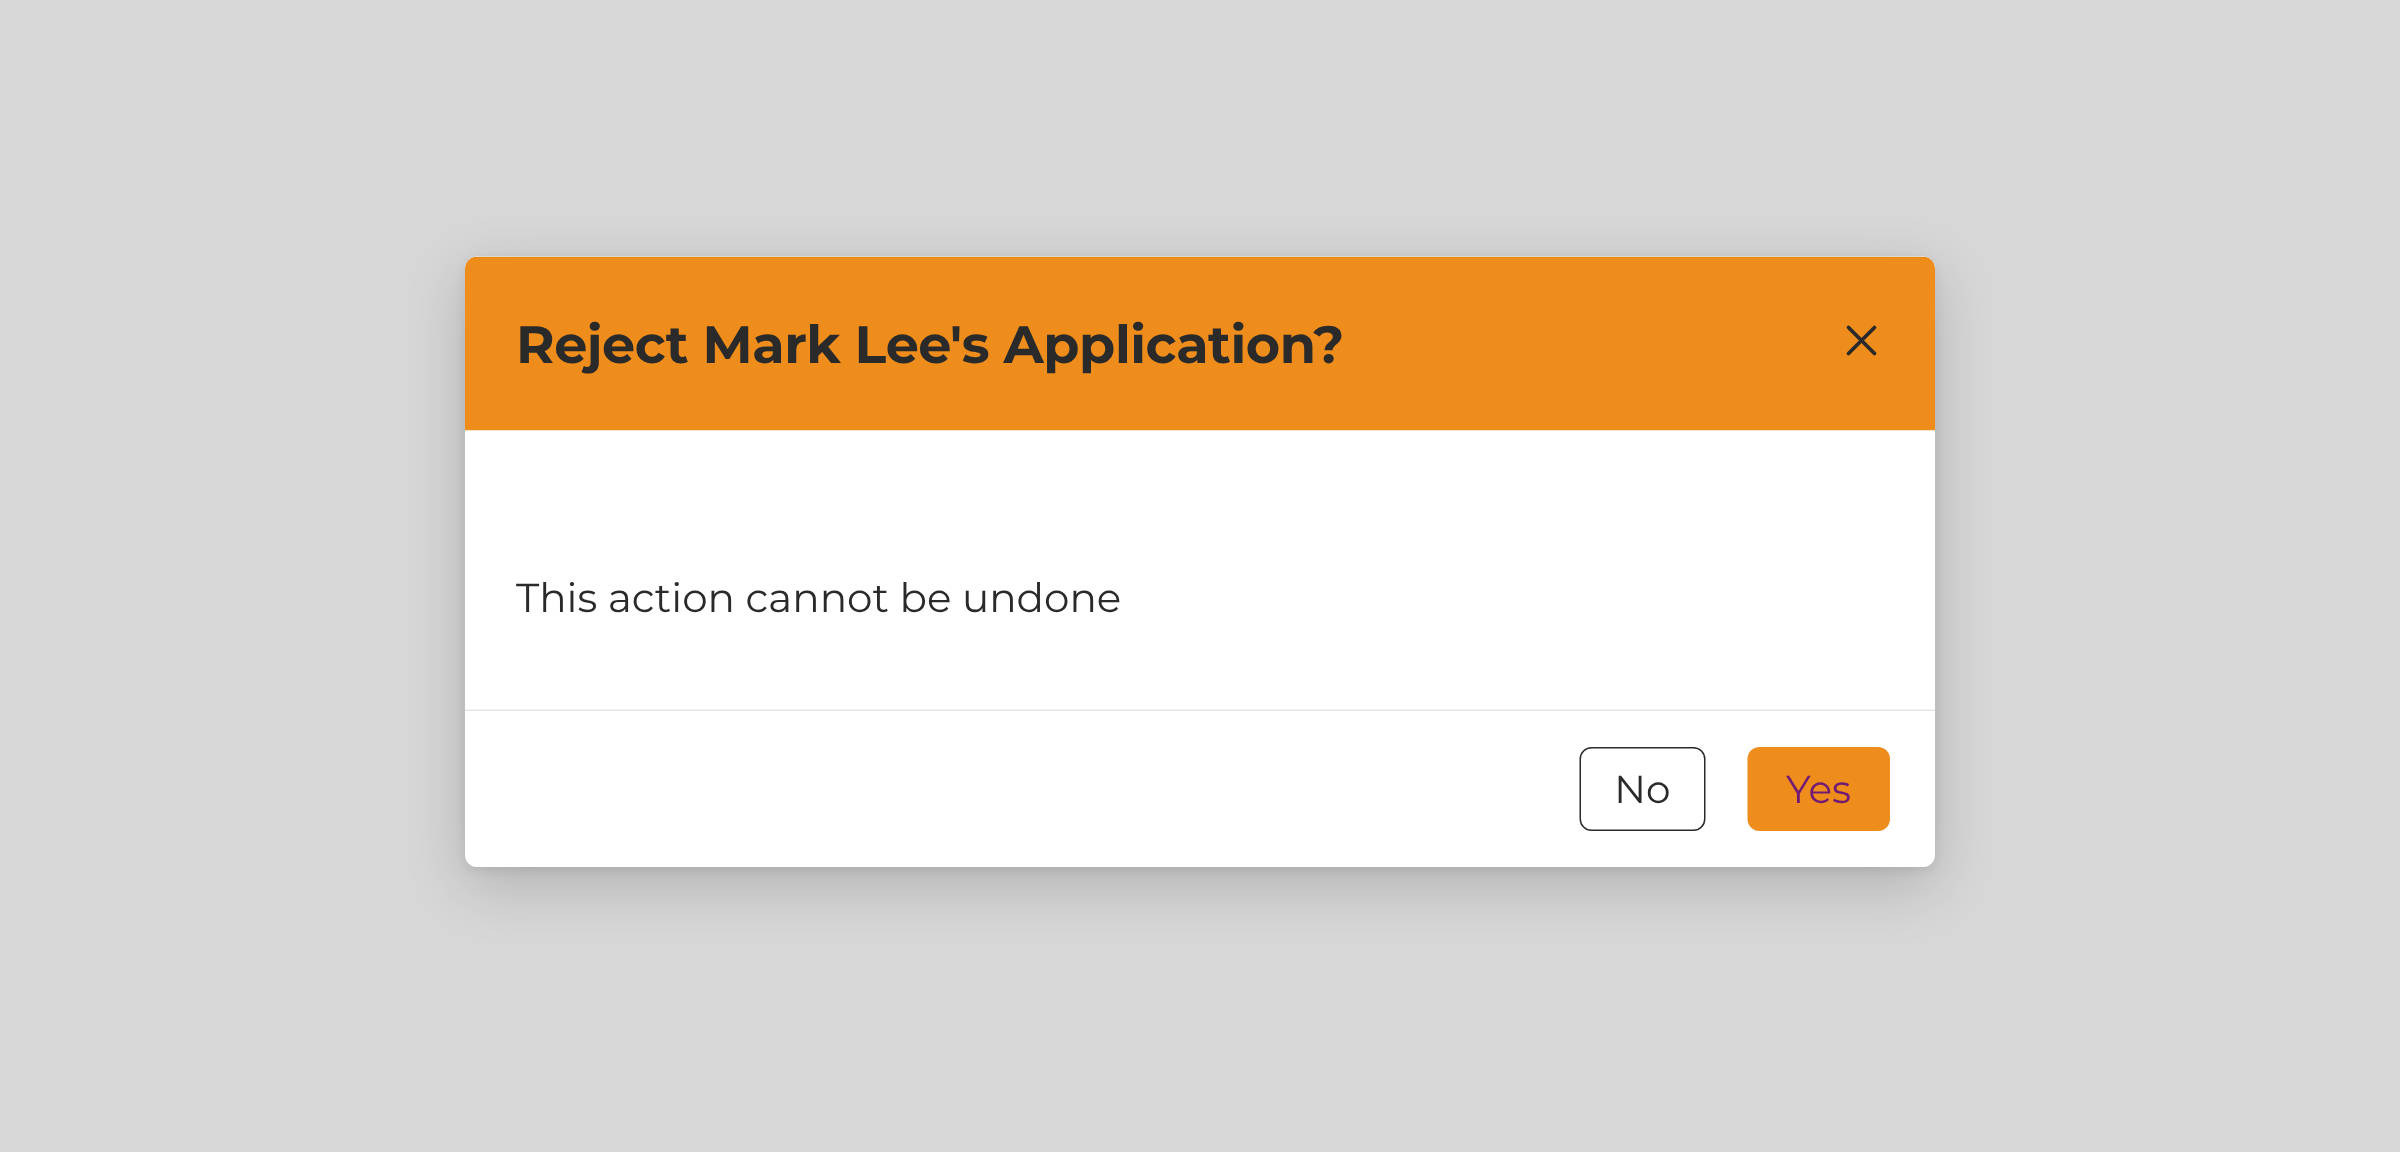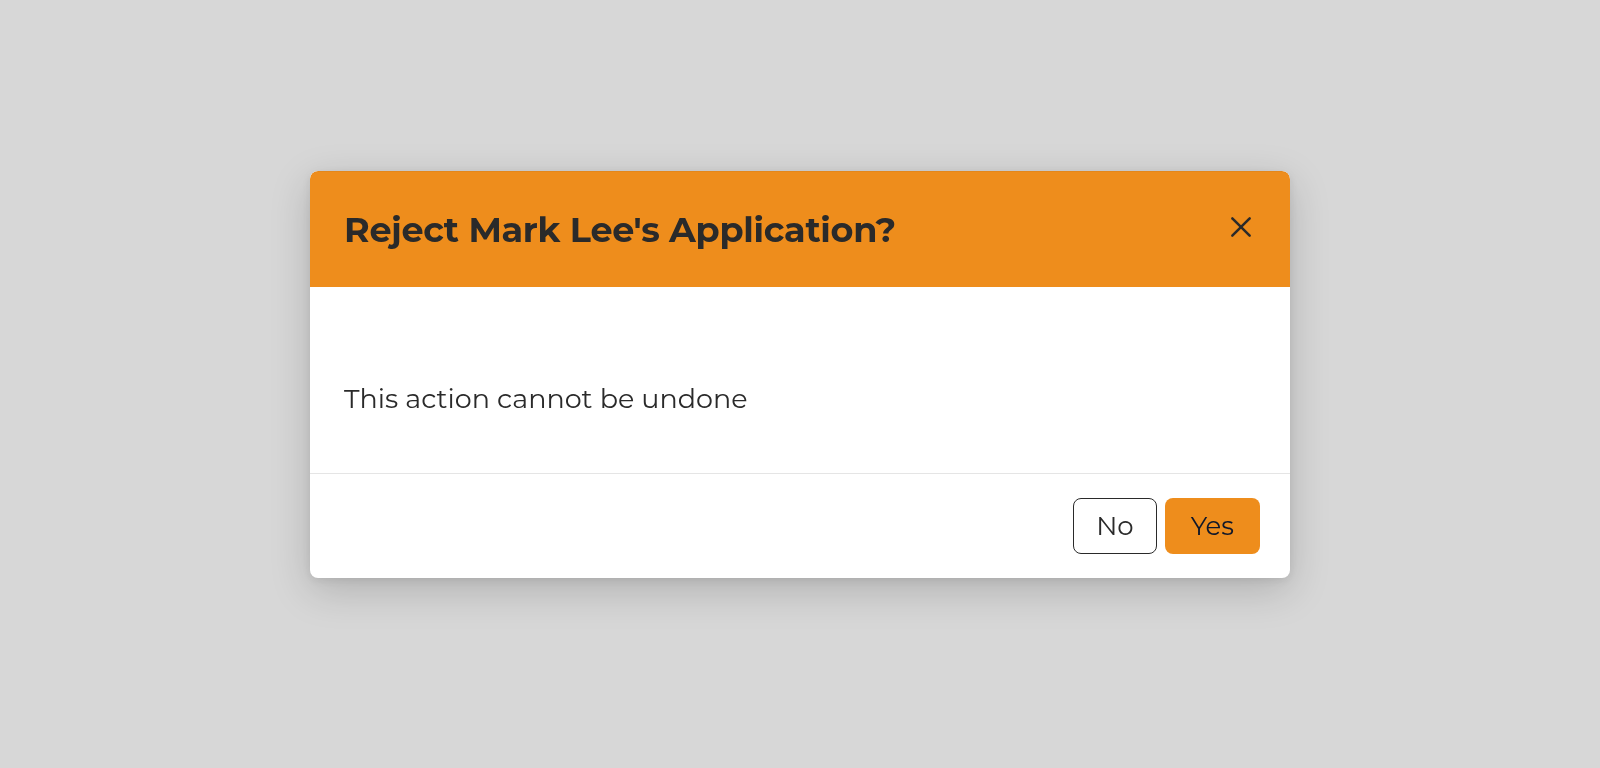--- a/index.html
+++ b/index.html
@@ -64,41 +64,41 @@
     }
     .dialog-body-text {
       color: #2a2a2a;
       font-size: 27px;
       font-weight: 400;
       margin-top: 41px;
     }
     .dialog-footer {
       display: flex;
       justify-content: flex-end;
-      gap: 8px;
+      gap: 28px;
       padding: 24px 30px 24px 30px;
     }
     .btn {
       font-family: inherit;
       font-size: 26px;
       border-radius: 8px;
       cursor: pointer;
       padding: 13px 24px;
       line-height: 1;
     }
     .btn-no {
       background: #ffffff;
       border: 1.5px solid #2a2a2a;
       color: #2a2a2a;
       padding: 13px 22px;
     }
     .btn-yes {
       background: #ee8d1c;
       border: none;
-      color: #0f172a;
+      color: #701a75;
       padding: 15px 26px;
     }
   </style>
 </head>
 <body>
 
 <div class="dialog">
   <div class="dialog-header">
     <h1 class="dialog-title">Reject Mark Lee's Application?</h1>
     <div class="close-btn">

